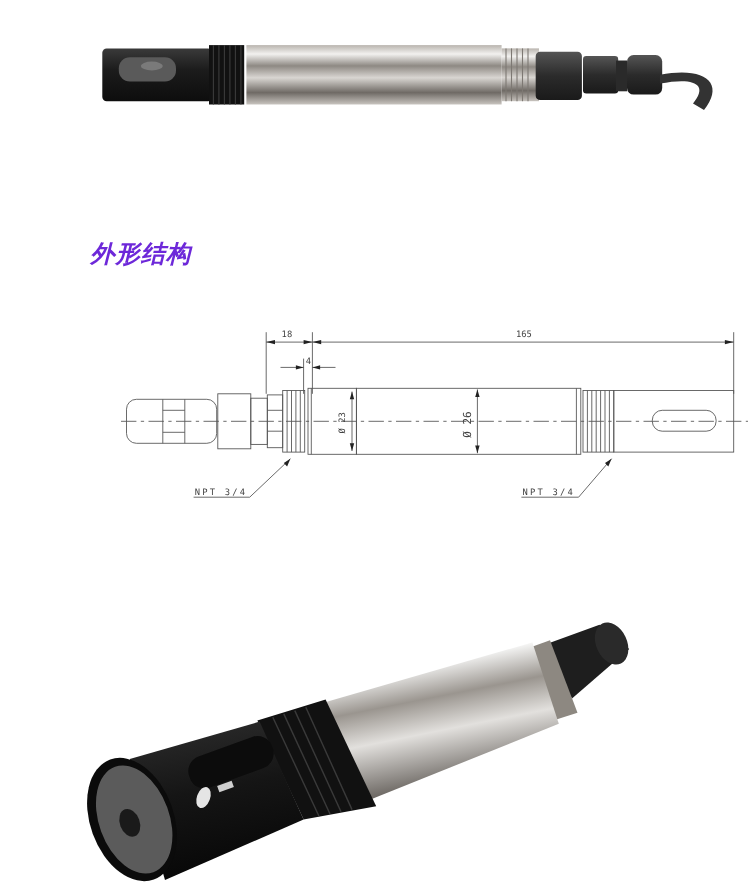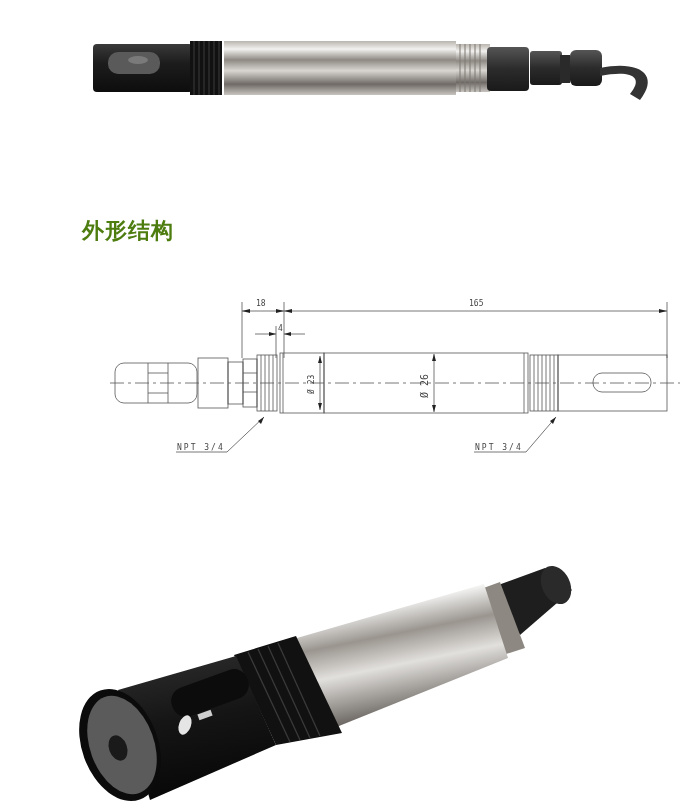--- a/index.html
+++ b/index.html
@@ -1,19 +1,19 @@
 <!DOCTYPE html>
 <html><head>
 <meta charset="utf-8">
 <style>
   html, body { margin:0; padding:0; background:#ffffff; }
   body { width:681px; height:808px; position:relative; overflow:hidden; font-family:"DejaVu Sans", sans-serif; }
   .abs { position:absolute; }
   #top-photo { left:0; top:0; width:681px; height:190px; }
-  #heading { left:82px; top:216px; font-size:22px; font-weight:bold; color:#4d7c0f; letter-spacing:1px; font-family:"DejaVu Sans", sans-serif; }
+  #heading { left:82px; top:216px; font-size:22px; font-weight:bold; color:#6d28d9; letter-spacing:1px; font-family:"DejaVu Sans", sans-serif;font-style:italic; }
   #drawing { left:0; top:280px; width:681px; height:200px;margin-left:40px; }
   #bottom-photo { left:0; top:540px; width:681px; height:268px; }
   svg text { font-family:"DejaVu Sans Mono", monospace; }
 </style>
 </head>
 <body>
 
 <div id="top-photo" class="abs">
   <svg width="681" height="190" viewBox="0 0 681 190">
     <defs>

